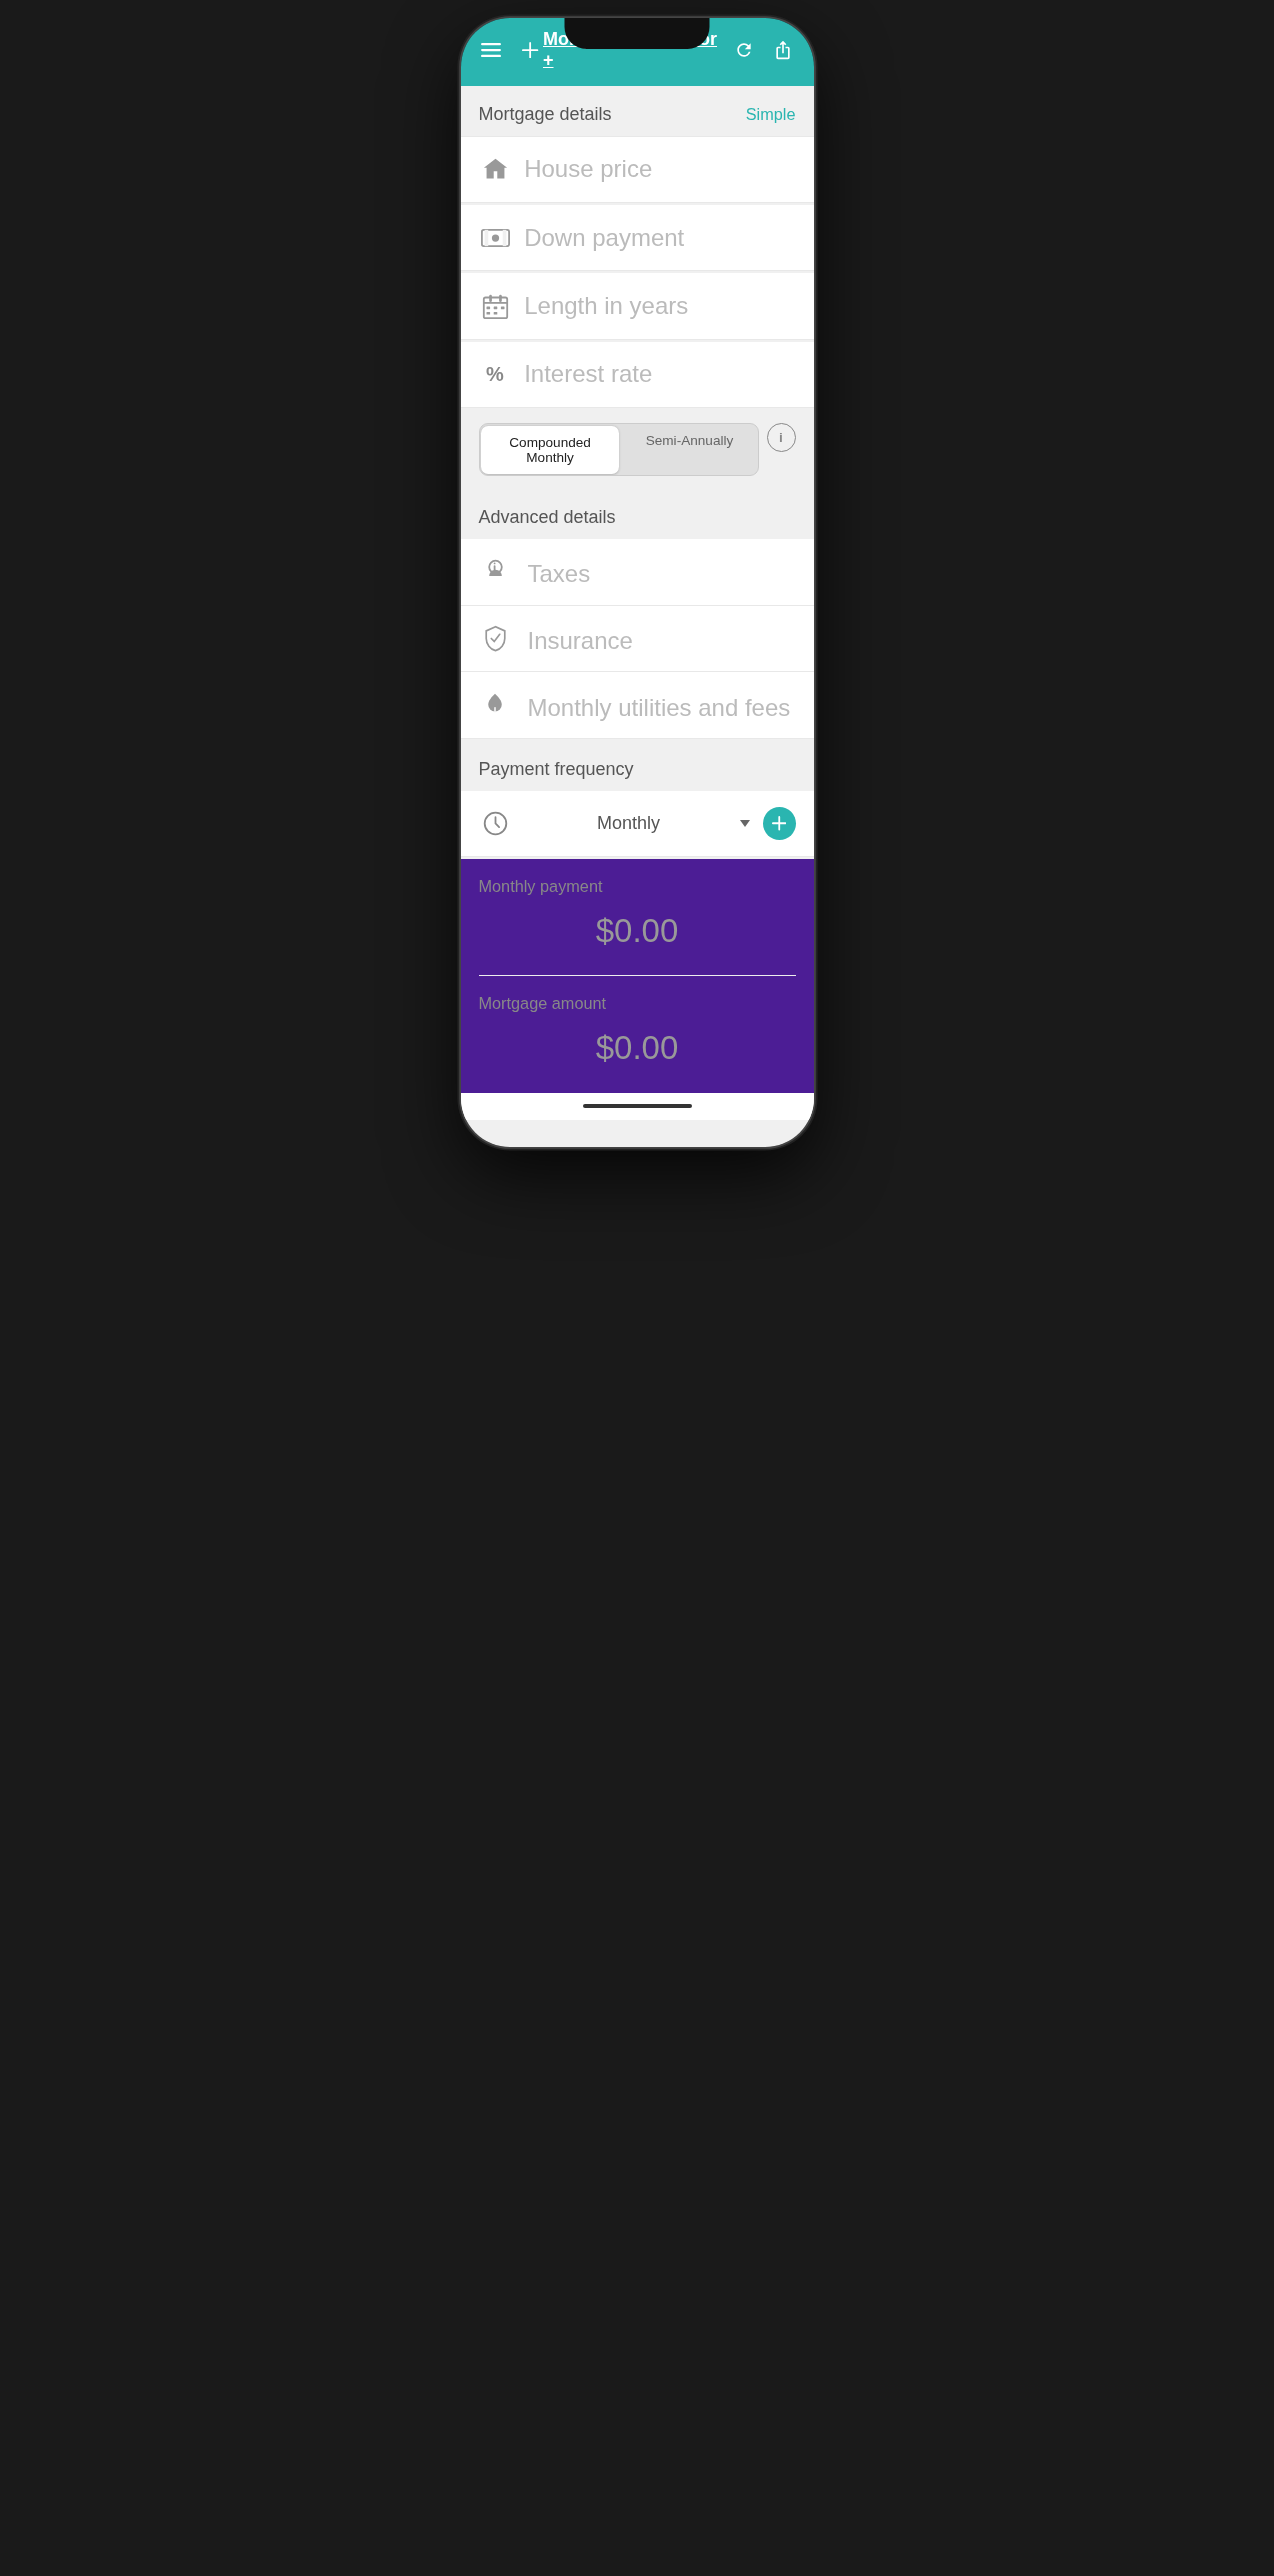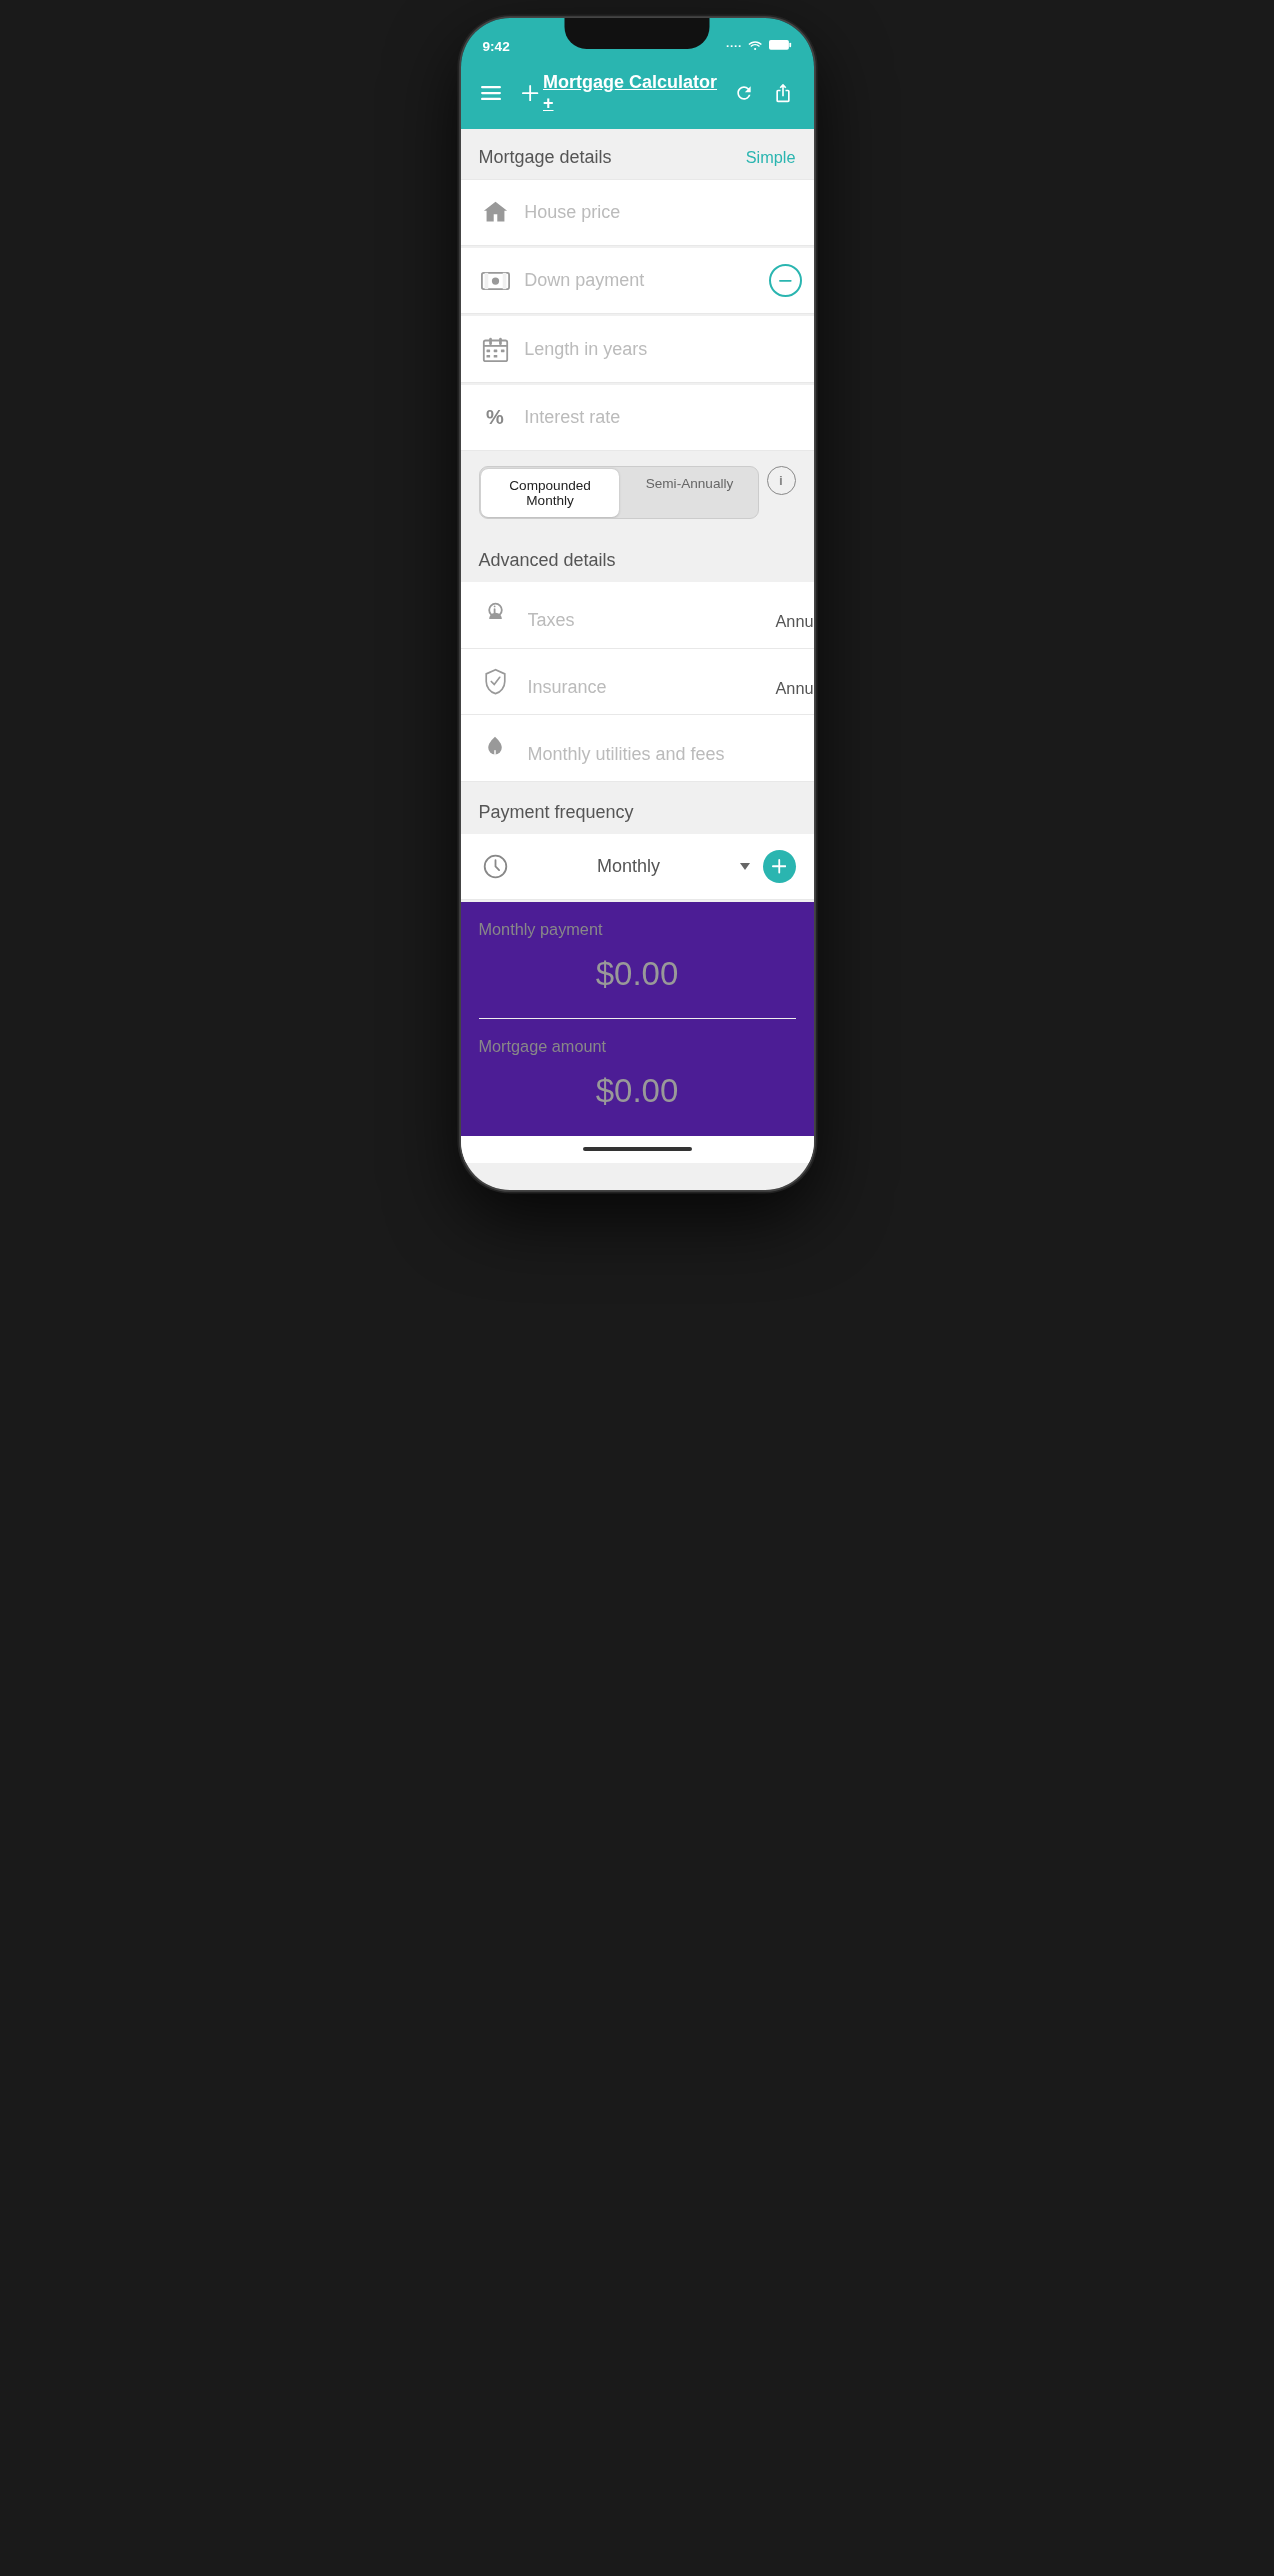--- a/index.html
+++ b/index.html
@@ -157,21 +157,21 @@
       display: flex;
       align-items: center;
       justify-content: center;
       flex-shrink: 0;
     }
 
     .row-input {
       flex: 1;
       border: none;
       outline: none;
-      font-size: 18px;
+      font-size: 24px;
       color: #bbb;
       background: transparent;
       font-weight: 300;
     }
 
     .row-input::placeholder {
       color: #bbb;
     }
 
     .row-controls {
@@ -363,37 +363,20 @@
     .frequency-section-group {
       margin-bottom: 1.8px;
     }
   </style>
 </head>
 <body>
 
 <div class="phone-frame">
   <div class="notch"></div>
 
-  <div class="status-bar">
-    <span>9:42</span>
-    <div class="status-right">
-      <span class="signal-icon">····</span>
-      <span class="wifi-icon">
-        <svg width="16.3" height="12.7" viewBox="0 0 24 18" fill="white">
-          <path d="M12 14.5c.83 0 1.5.67 1.5 1.5S12.83 17.5 12 17.5 10.5 16.83 10.5 16s.67-1.5 1.5-1.5zm0-4c2.21 0 4.21.9 5.65 2.35l1.42-1.42C17.28 9.59 14.78 8.5 12 8.5s-5.28 1.09-7.07 2.93l1.42 1.42C7.79 11.4 9.79 10.5 12 10.5zm0-4c3.31 0 6.31 1.34 8.49 3.51l1.42-1.42C19.56 6.24 15.96 4.5 12 4.5S4.44 6.24 2.09 8.59l1.42 1.42C5.69 7.84 8.69 6.5 12 6.5z"></path>
-        </svg>
-      </span>
-      <span class="battery-icon">
-        <svg width="22.6" height="11.8" viewBox="0 0 25 13" fill="white">
-          <rect x="0" y="1" width="22" height="11" rx="2" ry="2" fill="white"></rect>
-          <rect x="22.5" y="4" width="2" height="5" rx="1" fill="white"></rect>
-        </svg>
-      </span>
-    </div>
-  </div>
 
   <div class="header">
     <div class="header-left">
       <div class="header-icon">
         <svg width="20" height="14.5" viewBox="0 0 22 16" fill="white">
           <rect y="0" width="22" height="2.5" rx="1.25"></rect>
           <rect y="6.5" width="22" height="2.5" rx="1.25"></rect>
           <rect y="13" width="22" height="2.5" rx="1.25"></rect>
         </svg>
       </div>

